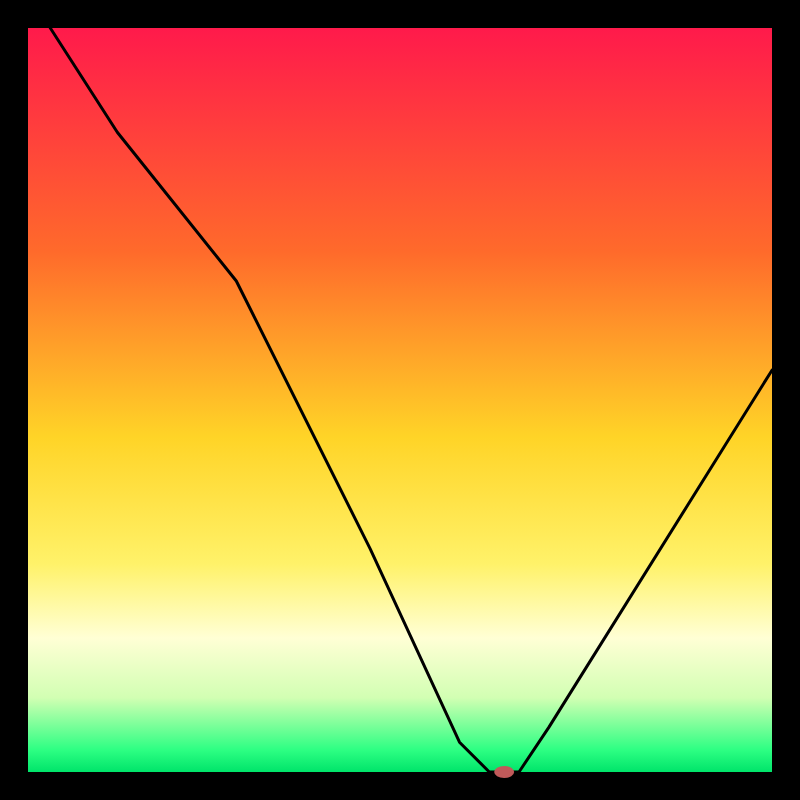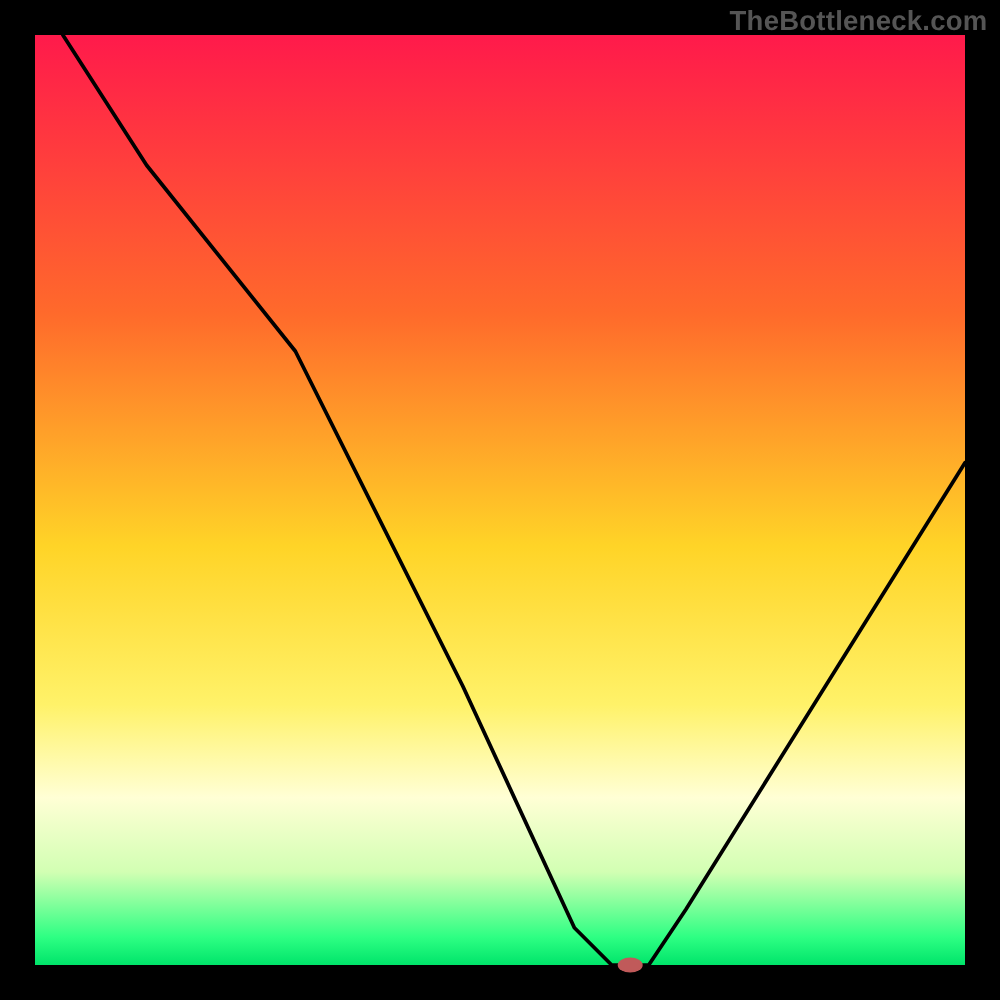--- a/index.html
+++ b/index.html
@@ -45,14 +45,13 @@
           <stop offset="90%" stop-color="#d2ffb3"></stop>
           <stop offset="97%" stop-color="#2eff83"></stop>
           <stop offset="100%" stop-color="#00e46a"></stop>
         </linearGradient>
       </defs>
       <rect x="0" y="0" width="800" height="800" fill="#000"></rect>
       <rect x="28" y="28" width="744" height="744" fill="url(#bg-grad)"></rect>
       <path d="M50.3 28.0 L117.3 132.2 L236.3 281.0 L370.2 548.8 L459.5 742.2 L489.3 772.0 L519.0 772.0 L548.8 727.4 L772.0 370.2" fill="none" stroke="#000" stroke-width="3" stroke-linejoin="round" stroke-linecap="round"></path>
       <ellipse cx="504.16" cy="772" rx="10" ry="6" fill="#c05a5a"></ellipse>
     </svg>
-  <div class="watermark">TheBottleneck.com</div>
 </div>
 
 </body></html>

